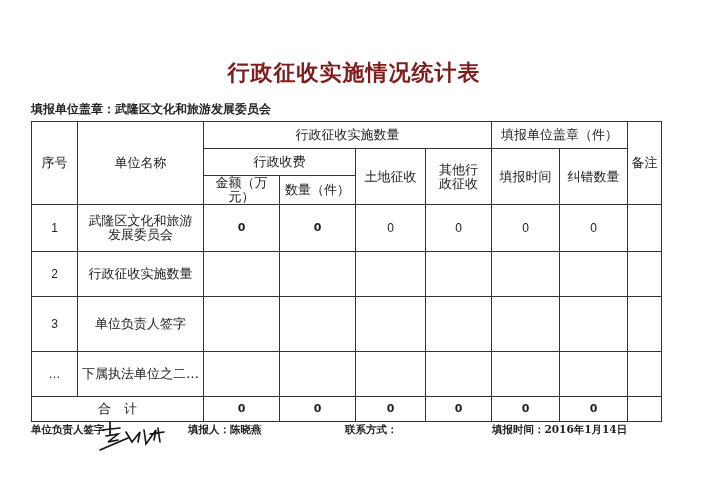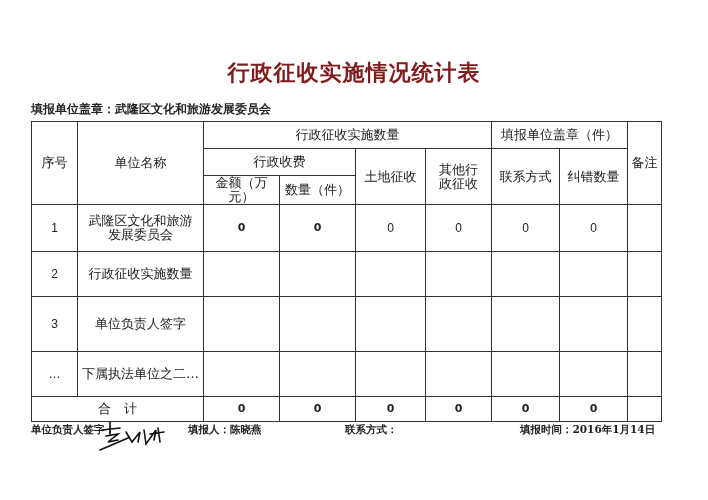--- a/index.html
+++ b/index.html
@@ -54,21 +54,21 @@
     <td rowspan="3">序号</td>
     <td rowspan="3">单位名称</td>
     <td colspan="4">行政征收实施数量</td>
     <td colspan="2">填报单位盖章（件）</td>
     <td rowspan="3">备注</td>
   </tr>
   <tr style="height:27px">
     <td colspan="2">行政收费</td>
     <td rowspan="2">土地征收</td>
     <td rowspan="2" style="padding:0 8px">其他行政征收</td>
-    <td rowspan="2">联系方式</td>
+    <td rowspan="2">填报时间</td>
     <td rowspan="2">纠错数量</td>
   </tr>
   <tr style="height:28px">
     <td>金额（万元）</td>
     <td>数量（件）</td>
   </tr>
 
   <tr style="height:47px">
     <td class="num2">1</td>
     <td style="padding:0 6px">武隆区文化和旅游发展委员会</td>
@@ -131,15 +131,15 @@
 <svg class="sig" width="80" height="40" viewBox="0 0 80 40">
   <path d="M 12 2 L 12 14 M 4 10 L 22 8 M 8 16 L 20 14 L 10 22 L 20 20 M 2 30 L 30 18 M 28 12 L 34 22 L 42 12 L 40 22 M 46 10 L 48 24 L 58 10 L 56 20 M 52 14 L 66 12 M 60 8 L 62 22" stroke="#111" stroke-width="1.6" fill="none" stroke-linecap="round"></path>
 </svg>
 
 <div class="footer" style="left:188px">
   <span>填报人：</span><span>陈晓燕</span>
 </div>
 <div class="footer" style="left:345px">
   <span>联系方式：</span><span></span>
 </div>
-<div class="footer" style="left:520px">
+<div class="footer" style="left:492px">
   <span>填报时间：</span><span>2016年1月14日</span>
 </div>
 
 </body></html>

